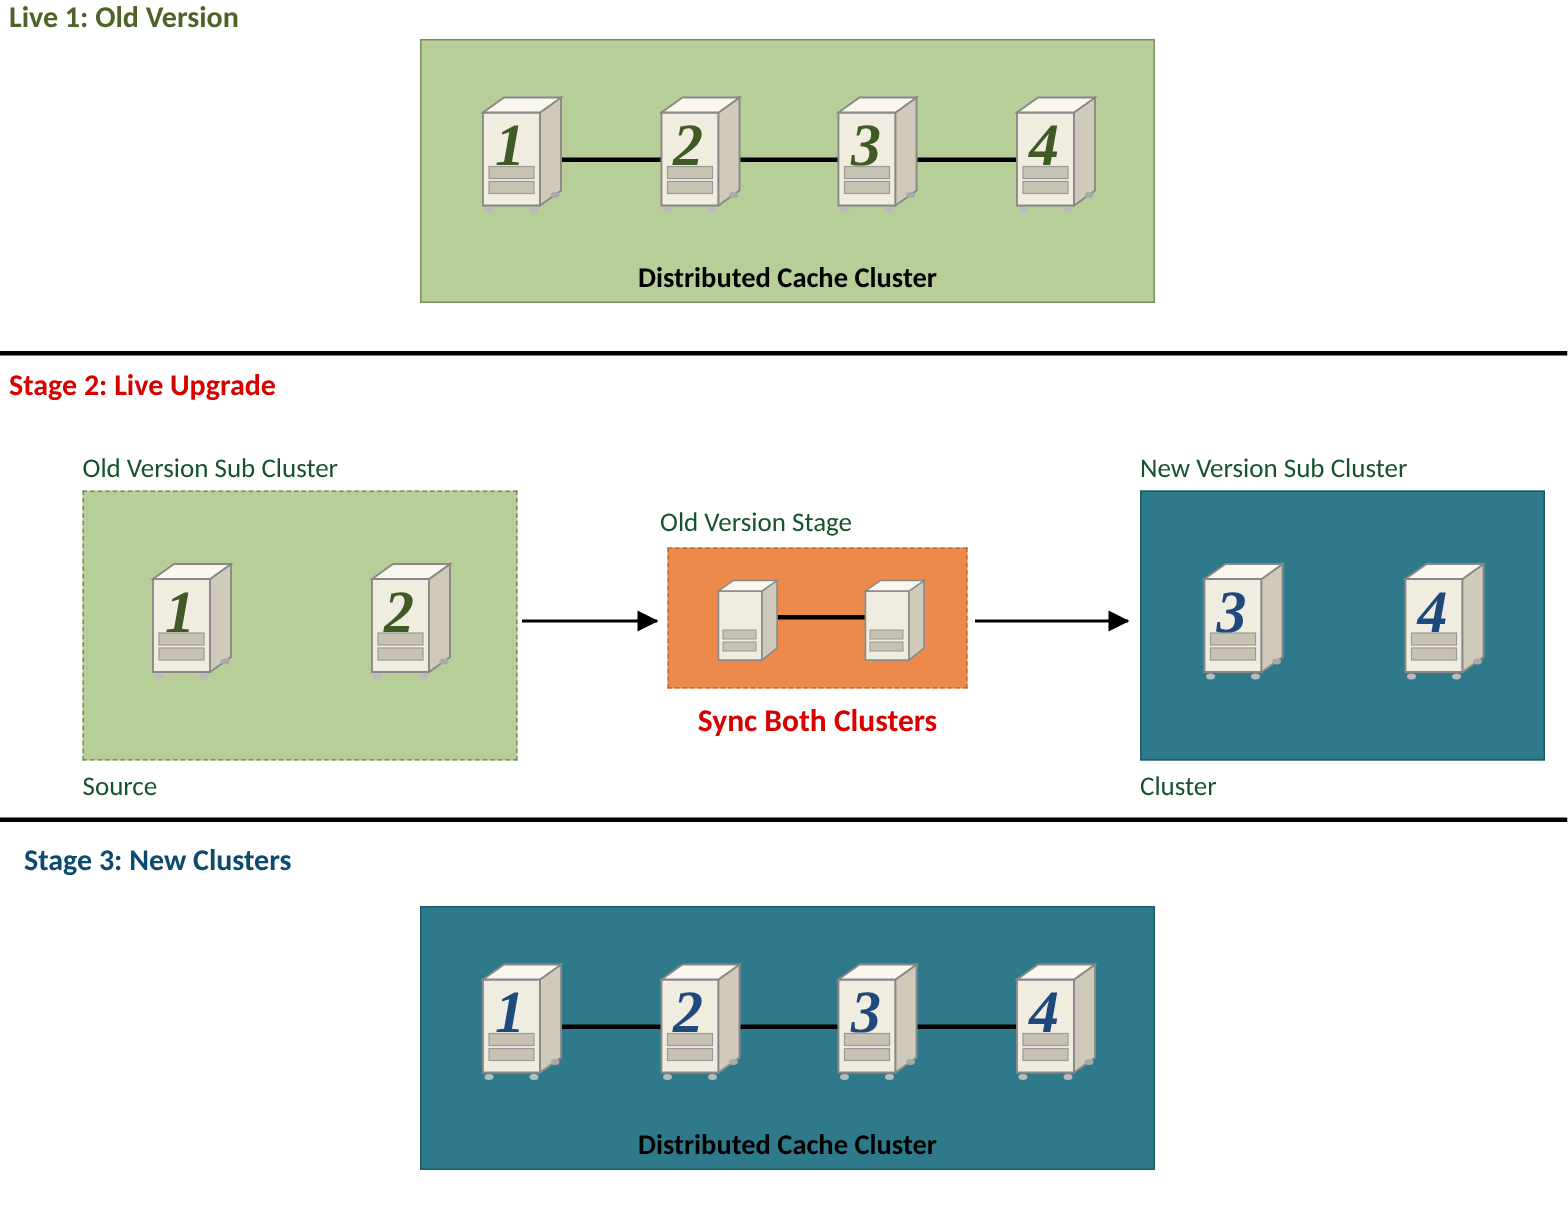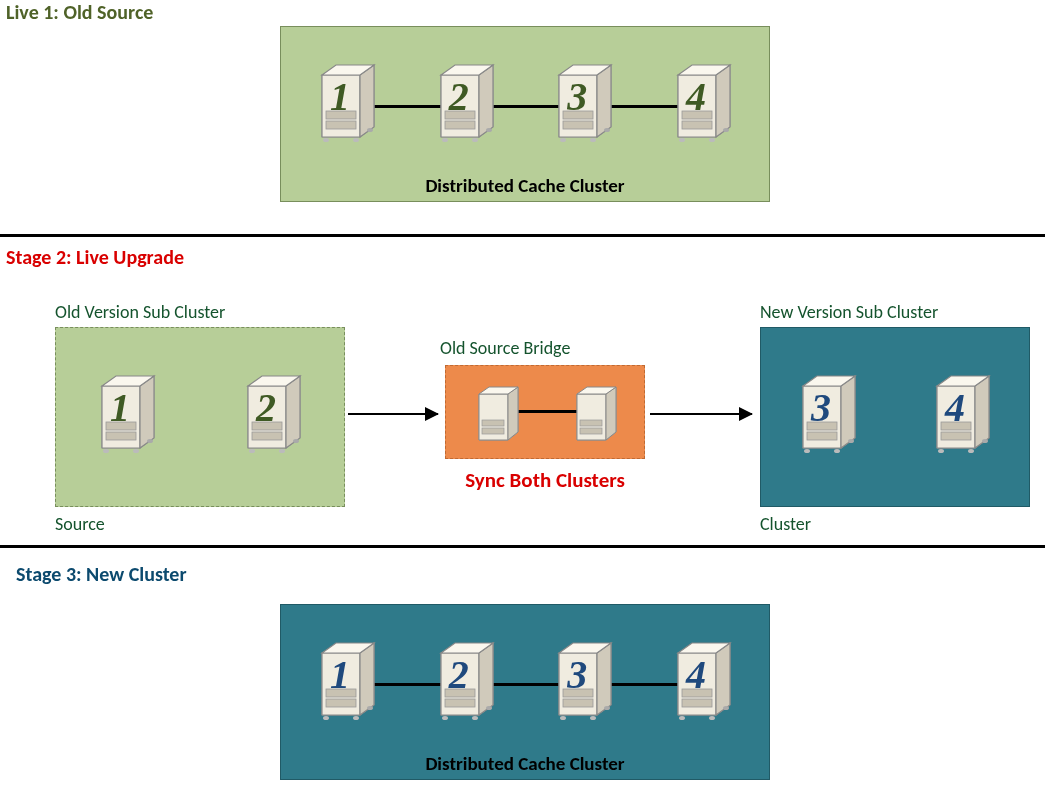--- a/index.html
+++ b/index.html
@@ -128,21 +128,21 @@
       <polygon points="34,14 44,7 44,52 34,60" fill="#d0cabb" stroke="#888" stroke-width="1"></polygon>
       <polygon points="5,14 15,7 44,7 34,14" fill="#faf7ee" stroke="#888" stroke-width="1"></polygon>
       <rect x="8" y="48" width="22" height="6" fill="#c8c2b2" stroke="#999" stroke-width="0.7"></rect>
       <rect x="8" y="40" width="22" height="6" fill="#c8c2b2" stroke="#999" stroke-width="0.7"></rect>
     </g>
   </defs>
 </svg>
 
 <div class="stage" style="height:210px;">
   <div class="stage-title">
-    <span class="olive">Live 1: </span><span class="olive">Old Source</span>
+    <span class="olive">Live 1: </span><span class="olive">Old Version</span>
   </div>
   <div class="cluster-box green-box" style="position:absolute; left:280px; top:26px; width:490px; height:176px;">
 
     <div class="hline" style="left:80px; top:78px; width:350px;"></div>
     <div class="servers-row" style="left:35px; top:30px; width:420px;">
       <div class="server" style="width:64px;height:90px;">
         <svg width="64" height="90">
             <use href="#serverIcon"></use>
           </svg>
         <div class="server-num num-olive" style="left:14px;top:16px;font-size:40px;">1</div>
@@ -189,21 +189,21 @@
       <div class="server" style="width:64px;height:90px;">
         <svg width="64" height="90">
             <use href="#serverIcon"></use>
           </svg>
         <div class="server-num num-olive" style="left:14px;top:16px;font-size:40px;">2</div>
       </div>
     </div>
   </div>
   <div class="small-label" style="position:absolute; left:55px; top:276px; width:290px;">Source</div>
 
-  <div class="small-label" style="position:absolute; left:440px; top:100px; width:210px;">Old Source Bridge</div>
+  <div class="small-label" style="position:absolute; left:440px; top:100px; width:210px;">Old Version Stage</div>
   <div class="cluster-box orange-box" style="position:absolute; left:445px; top:128px; width:200px; height:94px;">
     <div class="hline" style="left:60px; top:44px; width:80px;"></div>
     <div class="servers-row" style="left:28px; top:14px; width:146px;">
       <div class="server" style="width:48px;height:64px;">
         <svg width="48" height="64">
             <use href="#serverIconSmall"></use>
           </svg>
       </div>
       <div class="server" style="width:48px;height:64px;">
         <svg width="48" height="64">
@@ -234,21 +234,21 @@
   <div class="small-label" style="position:absolute; left:760px; top:276px; width:270px;">Cluster</div>
 
   <div class="arrow" style="left:348px; top:176px; width:90px;"></div>
   <div class="arrow" style="left:650px; top:176px; width:102px;"></div>
 </div>
 
 <hr class="divider" style="margin-top:8px;">
 
 <div class="stage" style="height:250px;">
   <div class="stage-title" style="padding-top:14px; padding-left:16px;">
-    <span class="navy">Stage 3: </span><span class="navy">New Cluster</span>
+    <span class="navy">Stage 3: </span><span class="navy">New Clusters</span>
   </div>
   <div class="cluster-box teal-box" style="position:absolute; left:280px; top:56px; width:490px; height:176px;">
     <div class="hline" style="left:80px; top:78px; width:350px;"></div>
     <div class="servers-row" style="left:35px; top:30px; width:420px;">
       <div class="server" style="width:64px;height:90px;">
         <svg width="64" height="90">
             <use href="#serverIcon"></use>
           </svg>
         <div class="server-num num-navy" style="left:14px;top:16px;font-size:40px;">1</div>
       </div>

